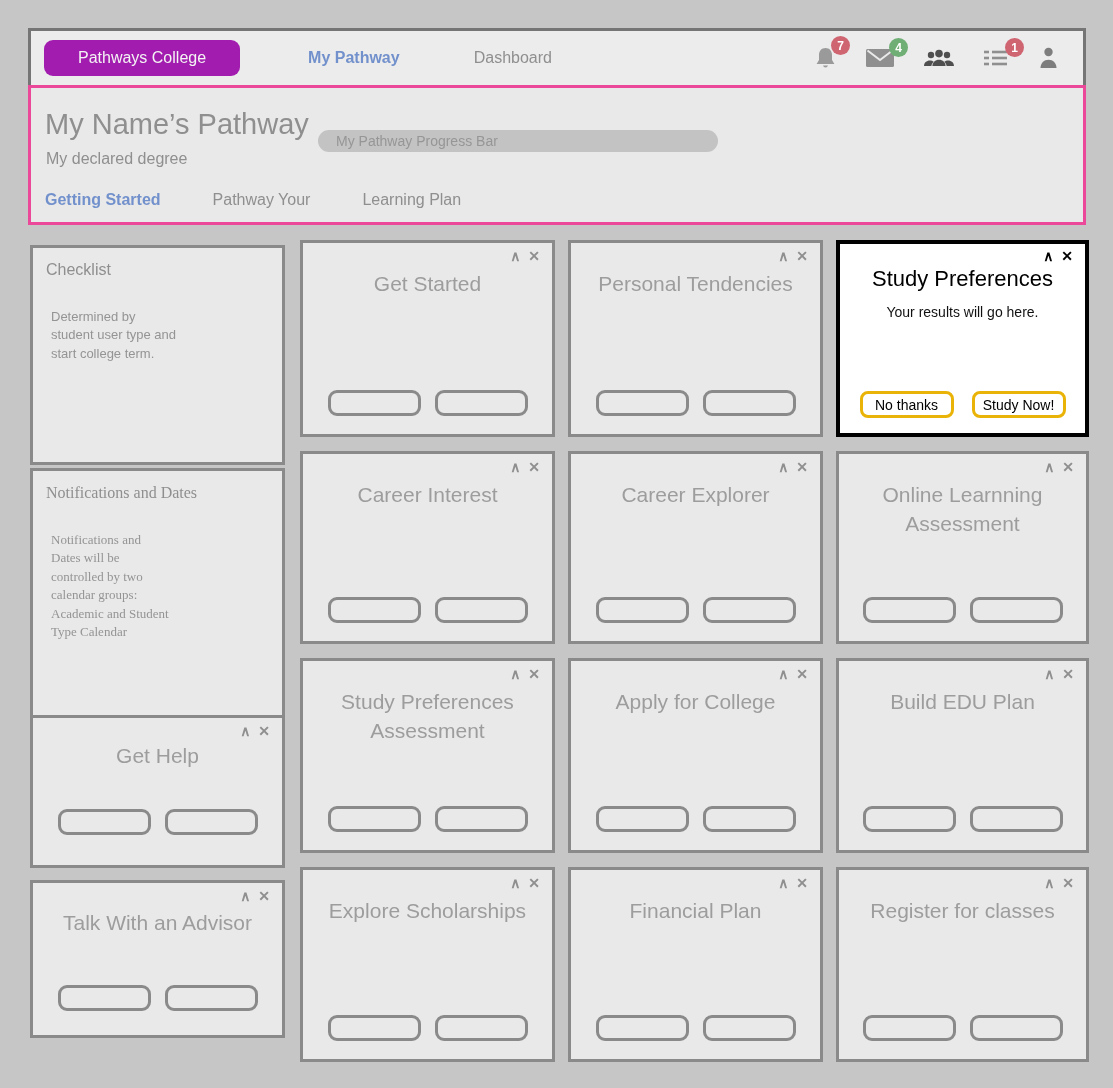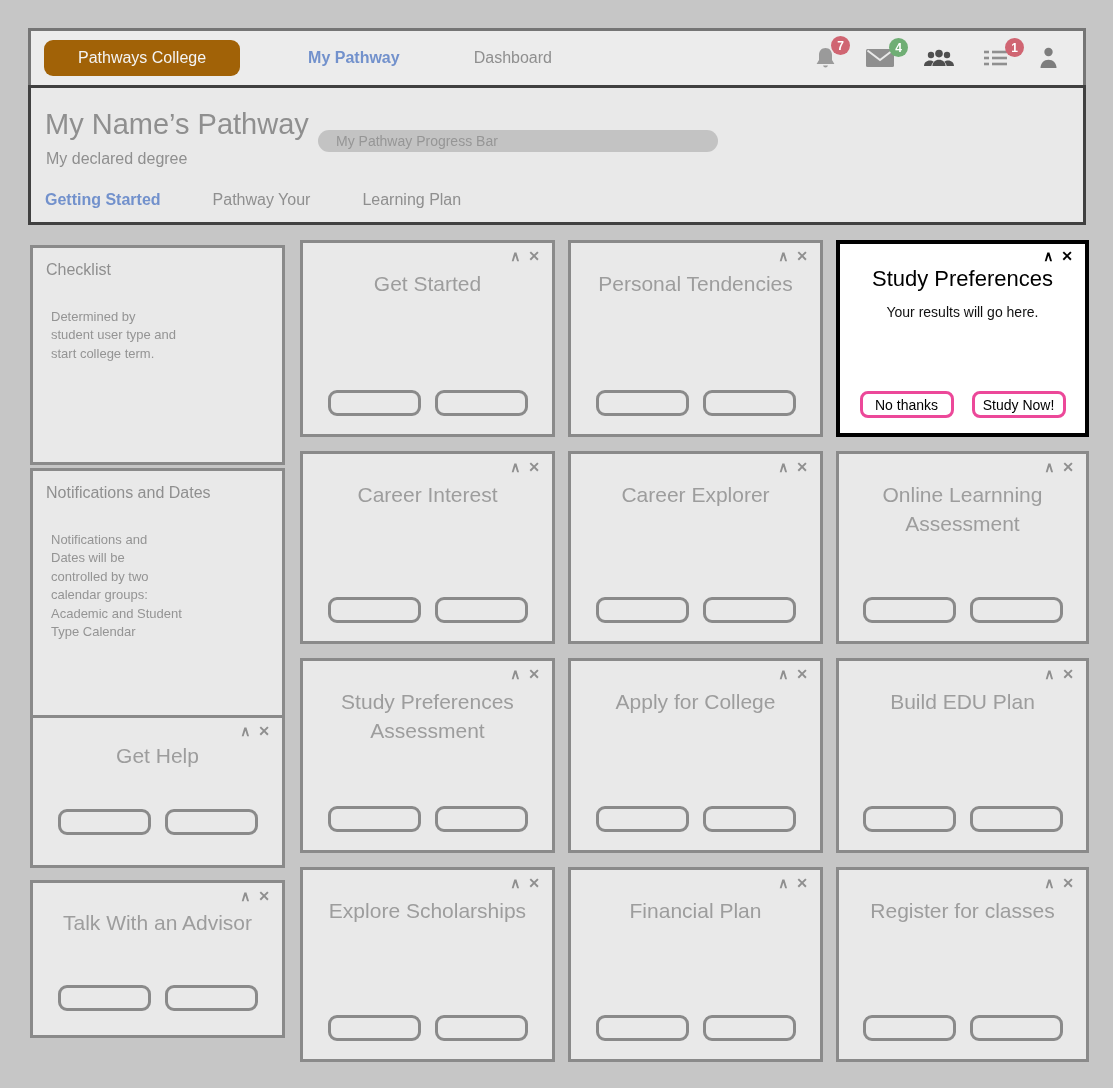--- a/index.html
+++ b/index.html
@@ -2,34 +2,34 @@
 <html><head>
 <meta charset="utf-8">
 <style>
   * { margin:0; padding:0; box-sizing:border-box; }
   html,body { width:1113px; height:1088px; background:#c6c6c6; font-family:"Liberation Sans", sans-serif; }
   #stage { position:relative; width:1113px; height:1088px; background:#c6c6c6; overflow:hidden; }
 
   
   .navbar { position:absolute; left:28px; top:28px; width:1058px; height:60px;
             background:#ececec; border:3px solid #757575; display:flex; align-items:center; }
-  .brand-btn { margin-left:13px; background:#a16207; color:#f4f4f4; border:none;
+  .brand-btn { margin-left:13px; background:#a21caf; color:#f4f4f4; border:none;
                border-radius:9px; padding:9px 34px; font-size:16px; font-family:inherit; cursor:pointer; }
   .nav-link { font-size:16px; color:#8f8f8f; margin-left:74px; text-decoration:none; }
   .nav-link.active { color:#7291cc; font-weight:bold; margin-left:68px; }
   .nav-icons { margin-left:auto; margin-right:26px; display:flex; align-items:center; gap:30px; }
   .icon-wrap { position:relative; display:inline-flex; cursor:pointer; }
   .badge { position:absolute; top:-10px; right:-14px; min-width:19px; height:19px; border-radius:50%;
            color:#fff; font-size:12px; font-weight:bold; display:flex; align-items:center; justify-content:center; }
   .badge.red { background:#d06572; }
   .badge.green { background:#6fae74; }
 
   
   .header { position:absolute; left:28px; top:85px; width:1058px; height:140px;
-            background:#e9e9e9; border:3px solid #404040; }
+            background:#e9e9e9; border:3px solid #ec4899; }
   .page-title { position:absolute; left:14px; top:20px; font-size:29px; color:#8f8f8f; }
   .page-subtitle { position:absolute; left:15px; top:62px; font-size:16px; color:#8f8f8f; }
   .progress-pill { position:absolute; left:287px; top:42px; width:400px; height:22px;
                    background:#c3c3c3; border-radius:11px; display:flex; align-items:center; }
   .progress-pill span { margin-left:18px; font-size:14px; color:#969696; }
   .tabs { position:absolute; left:14px; bottom:13px; display:flex; gap:52px; }
   .tab { font-size:16px; color:#8f8f8f; cursor:pointer; }
   .tab.active { color:#7291cc; font-weight:bold; }
 
   
@@ -51,21 +51,21 @@
   .card-title { position:absolute; left:8px; right:8px; top:26px; text-align:center; font-size:21px; color:#9d9d9d; line-height:1.4; }
   .card .ph-row { bottom:18px; }
 
   
   .card.active-card { background:#ffffff; border:4px solid #000000; }
   .card.active-card .ctrls { color:#000; top:4px; }
   .card.active-card .card-title { top:20px; color:#000; font-size:22px; }
   .ac-line1 { position:absolute; left:0; right:0; top:60px; text-align:center; font-size:14px; color:#111; }
   .ac-body { position:absolute; left:20px; right:20px; top:103px; text-align:center; font-size:13px; color:#111; line-height:1.35; }
   .ac-btn-row { position:absolute; left:0; right:0; bottom:15px; display:flex; justify-content:center; gap:18px; }
-  .ac-btn { width:94px; height:27px; border:3px solid #ec4899; border-radius:8px; background:#fff;
+  .ac-btn { width:94px; height:27px; border:3px solid #eab308; border-radius:8px; background:#fff;
             font-size:14px; color:#000; font-family:inherit; cursor:pointer; }
 
   svg { display:block; }
 </style>
 </head>
 <body>
 
 <div id="stage">
 
   <div class="navbar">
@@ -133,21 +133,21 @@
     </div>
   </div>
 
   <div class="box" style="left:30px; top:245px; width:255px; height:220px;">
     <div class="info-title">Checklist</div>
     <div class="info-body">Determined by
 student user type and
 start college term.</div>
   </div>
 
-  <div class="box" style="left:30px; top:468px; width:255px; height:267px;">
+  <div class="box" style="left:30px; top:468px; width:255px; height:267px;font-family:Liberation Serif, serif;">
     <div class="info-title">Notifications and Dates</div>
     <div class="info-body">Notifications and
 Dates will be
 controlled by two
 calendar groups:
 Academic and Student
 Type Calendar</div>
   </div>
 
   <div class="box" style="left:30px; top:715px; width:255px; height:153px;">

